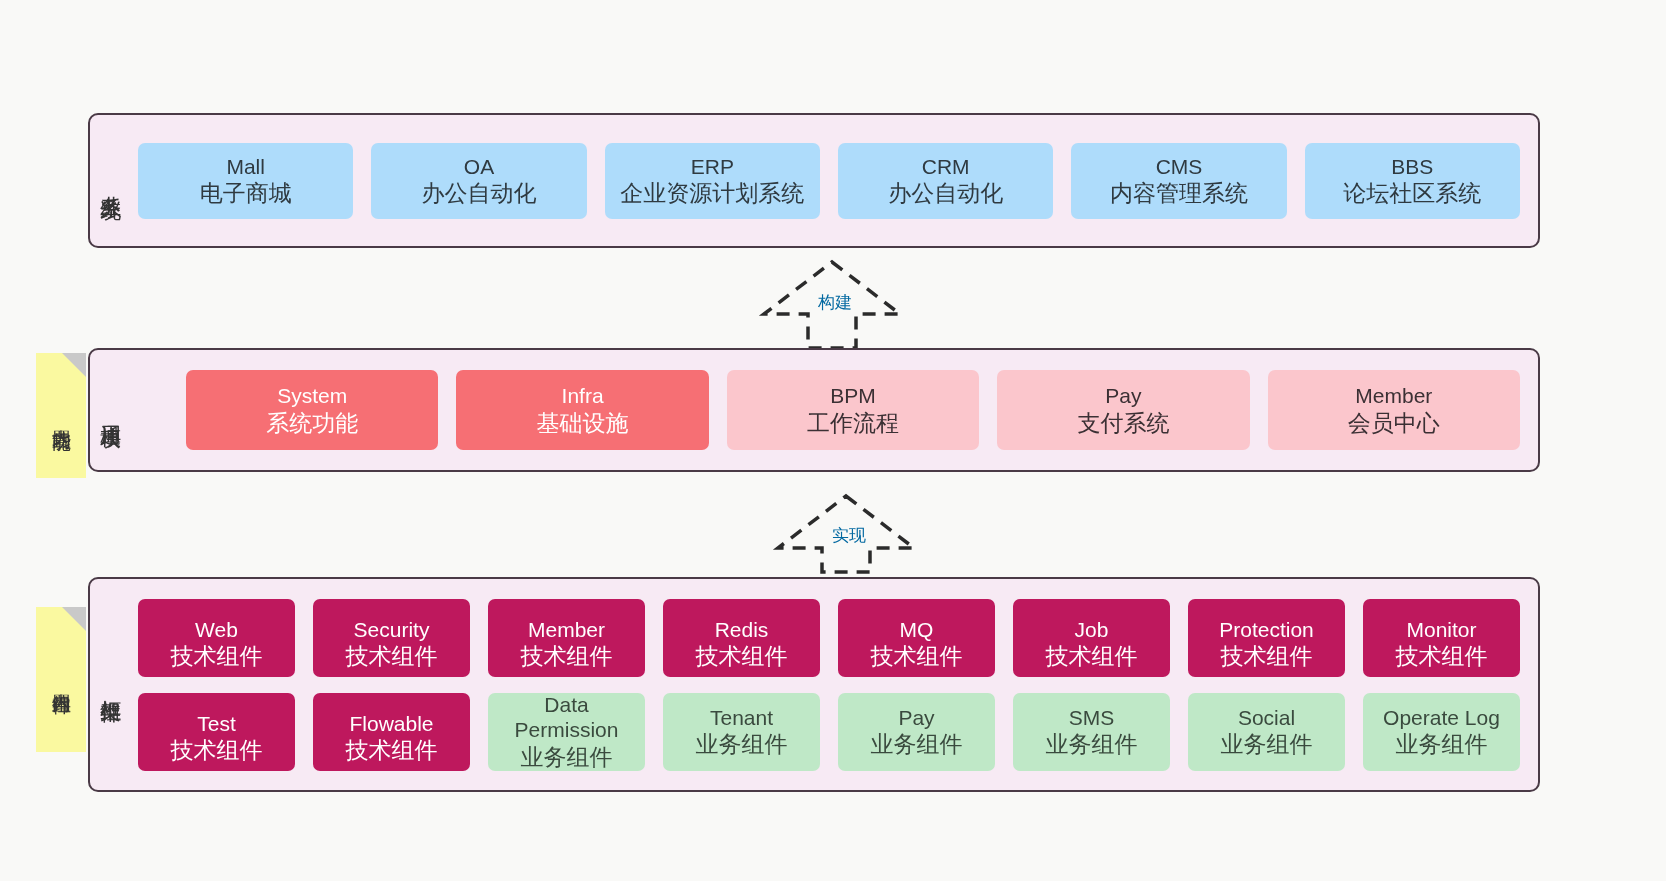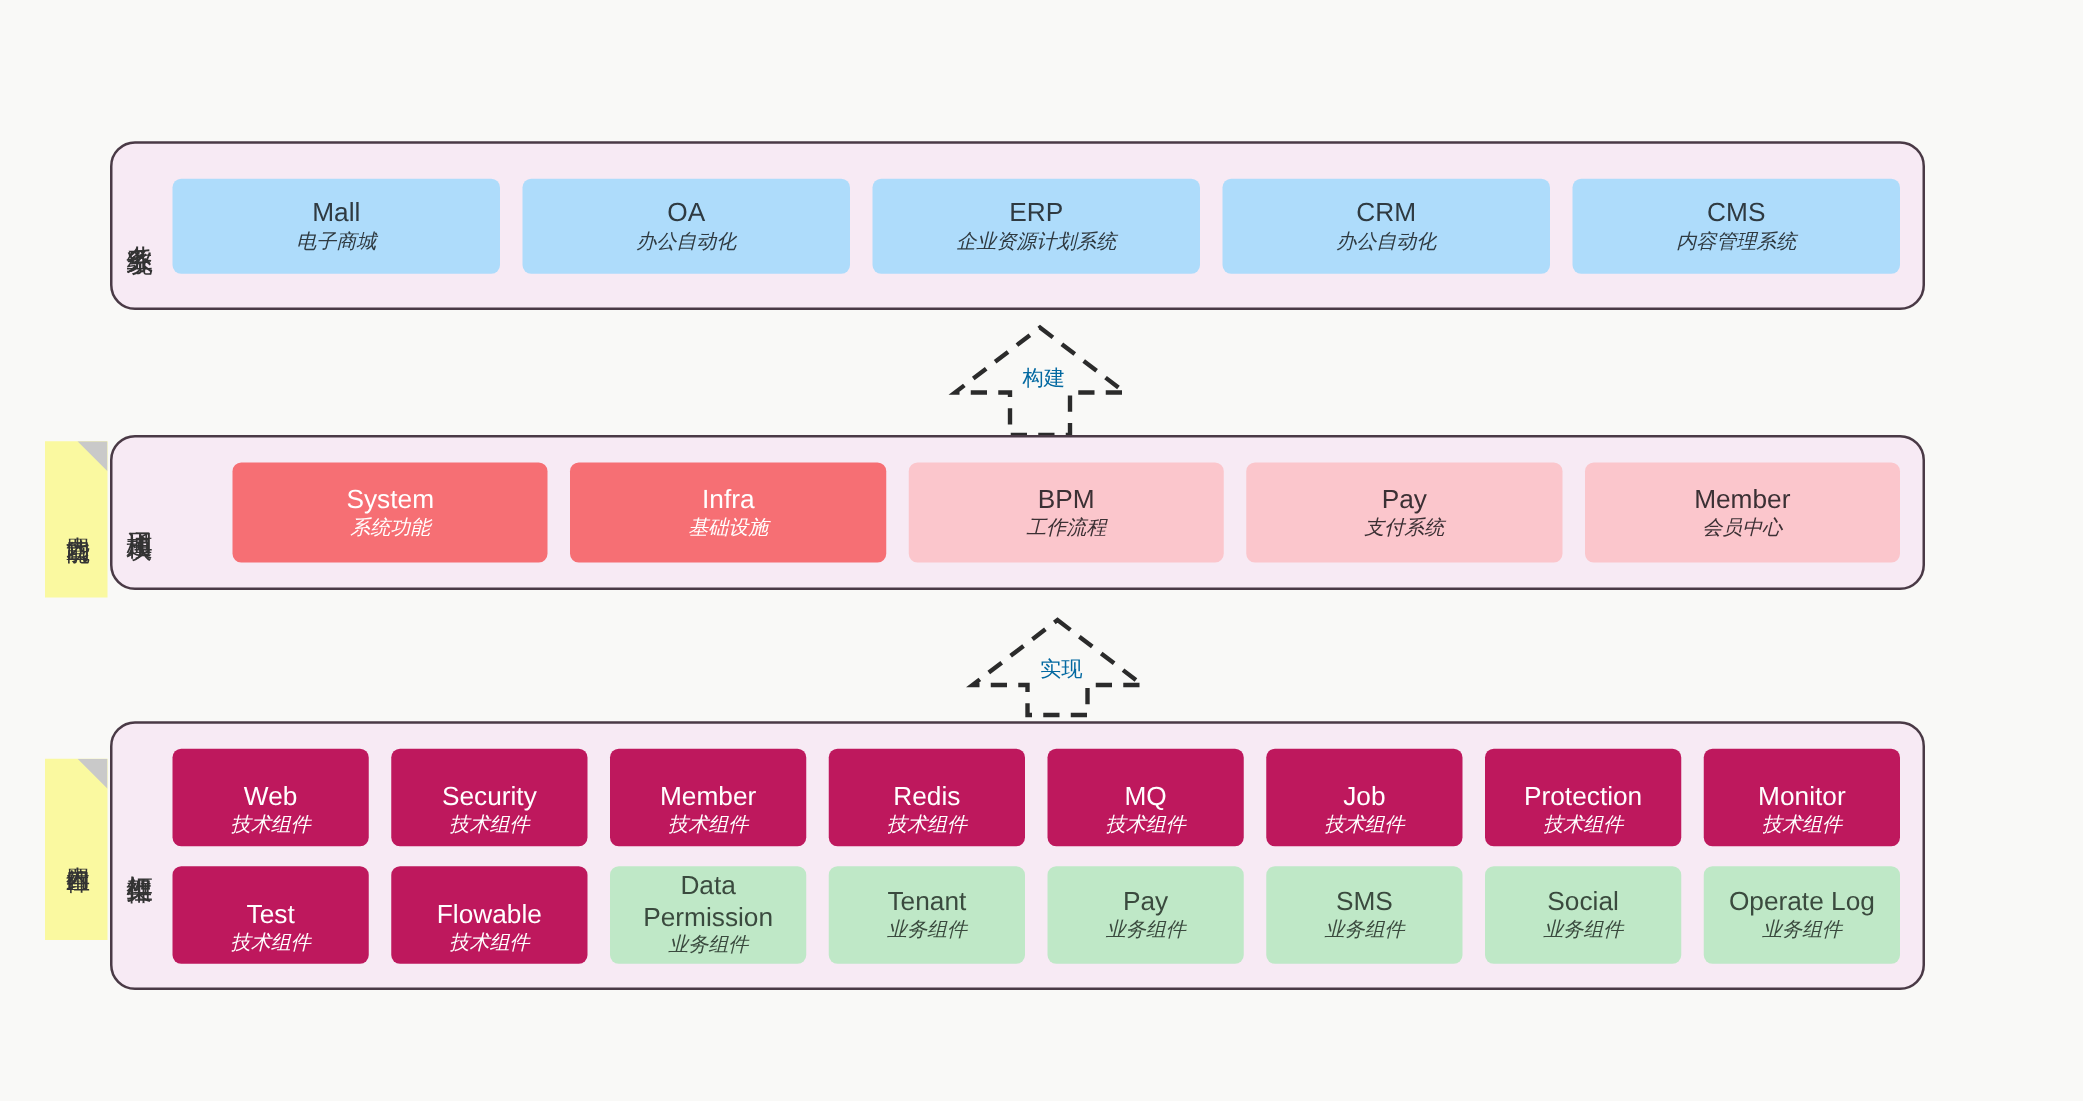--- a/index.html
+++ b/index.html
@@ -12,21 +12,21 @@
     position:relative;
   }
   #stage{position:relative;width:1666px;height:881px;}
 
   
   .layer{
     position:absolute;
     box-sizing:border-box;
     background:#F7EAF4;
     border:2px solid #4A3A46;
-    border-radius:20px;
+    border-radius:10px;
     display:flex;
     align-items:stretch;
   }
   .layer-title{
     flex:0 0 auto;
     width:42px;
     display:flex;
     align-items:center;
     justify-content:center;
     font-size:21px;
@@ -60,21 +60,21 @@
     flex-direction:column;
     align-items:center;
     justify-content:center;
     text-align:center;
     line-height:1.22;
     box-sizing:border-box;
     padding:6px 4px;
     user-select:none;
   }
   .node .n-en{font-size:21px;}
-  .node .n-cn{font-size:16px;font-style:italic;}
+  .node .n-cn{font-size:23px;}
 
   .blue   {background:#AEDCFB;color:#2F3A41;}
   .red    {background:#F66F74;color:#ffffff;}
   .pink   {background:#FBC6CC;color:#3B3034;}
   .green  {background:#be185d;color:#ffffff;justify-content:flex-end;}
   .lgreen {background:#BFE8C7;color:#3A4A3E;}
 
   
   #layer-business{left:88px;top:113px;width:1452px;height:135px;}
   #layer-business .node{height:76px;}
@@ -160,20 +160,24 @@
           <span class="n-cn">企业资源计划系统</span>
         </div>
         <div class="node blue">
           <span class="n-en">CRM</span>
           <span class="n-cn">办公自动化</span>
         </div>
         <div class="node blue">
           <span class="n-en">CMS</span>
           <span class="n-cn">内容管理系统</span>
         </div>
+        <div class="node blue">
+          <span class="n-en">BBS</span>
+          <span class="n-cn">论坛社区系统</span>
+        </div>
       </div>
     </div>
   </div>
 
   <div class="connector" id="conn-build">
     <svg width="160" height="92" viewBox="0 0 160 92" aria-hidden="true">
       <path d="M80 4 L148 56 L104 56 L104 90 L56 90 L56 56 L12 56 Z" fill="none" stroke="#2B2B2B" stroke-width="3.5" stroke-dasharray="13 9" stroke-linejoin="miter"></path>
     </svg>
     <span class="conn-label">构建</span>
   </div>

